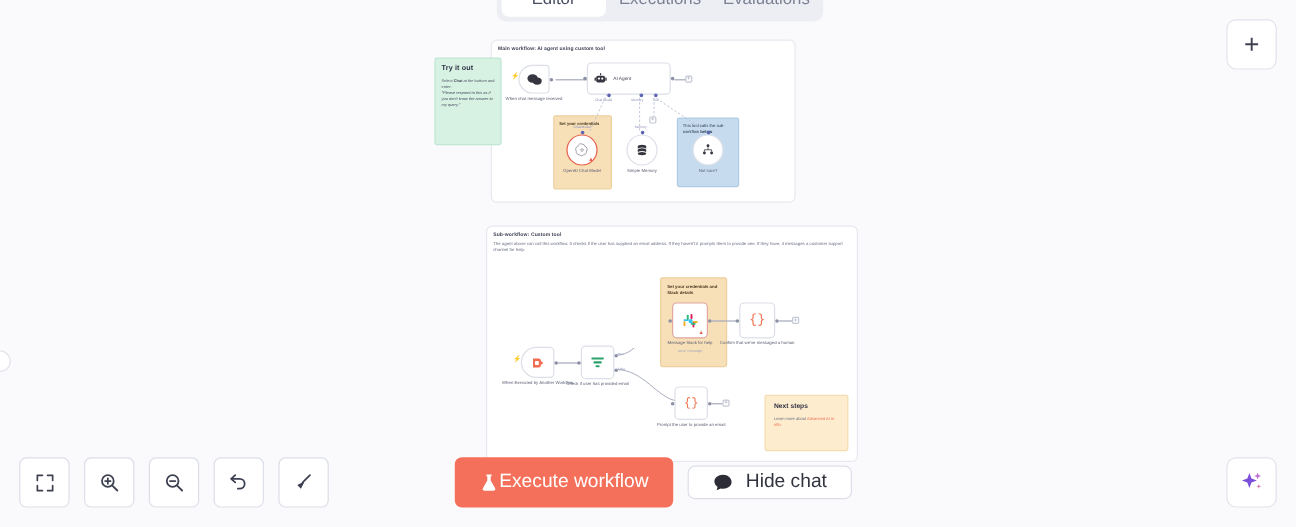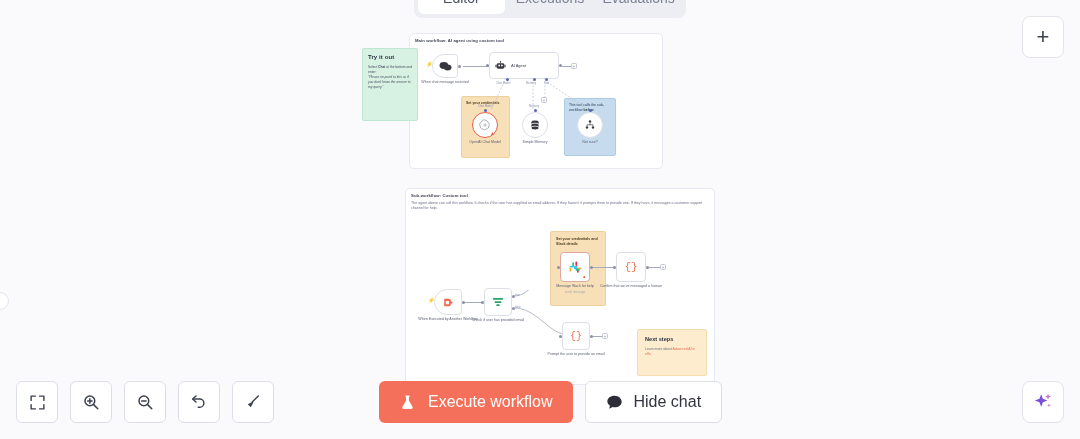--- a/index.html
+++ b/index.html
@@ -134,25 +134,25 @@
     border: 1px solid #dcdfe8; border-radius: 6px;
     display: flex; align-items: center; justify-content: center;
     cursor: pointer; color: #3e4151;
   }
 
   
   .actions { position: absolute; left: 379px; bottom: 16px; display: flex; gap: 12px; align-items: center; }
   .btn-exec {
     height: 42px; padding: 0 20px; background: #f4705a; color: #fff;
     border: none; border-radius: 6px; font-size: 16px;
-    display: flex; align-items: center; gap: 12px; cursor: pointer;
+    display: flex; align-items: center; cursor: pointer;
     font-family: "Liberation Sans", sans-serif;
   }
   .btn-hide {
-    height: 42px; padding: 0 20px; background: #fff; color: #32343f;
+    height: 28px; padding: 0 20px; background: #fff; color: #32343f;
     border: 1px solid #dcdfe8; border-radius: 6px; font-size: 16px;
     display: flex; align-items: center; gap: 11px; cursor: pointer;
     font-family: "Liberation Sans", sans-serif;
   }
 
   
   .corner-btn {
     position: absolute; width: 42px; height: 42px; background: #fff;
     border: 1px solid #e2e4ec; border-radius: 8px;
     display: flex; align-items: center; justify-content: center; cursor: pointer;

